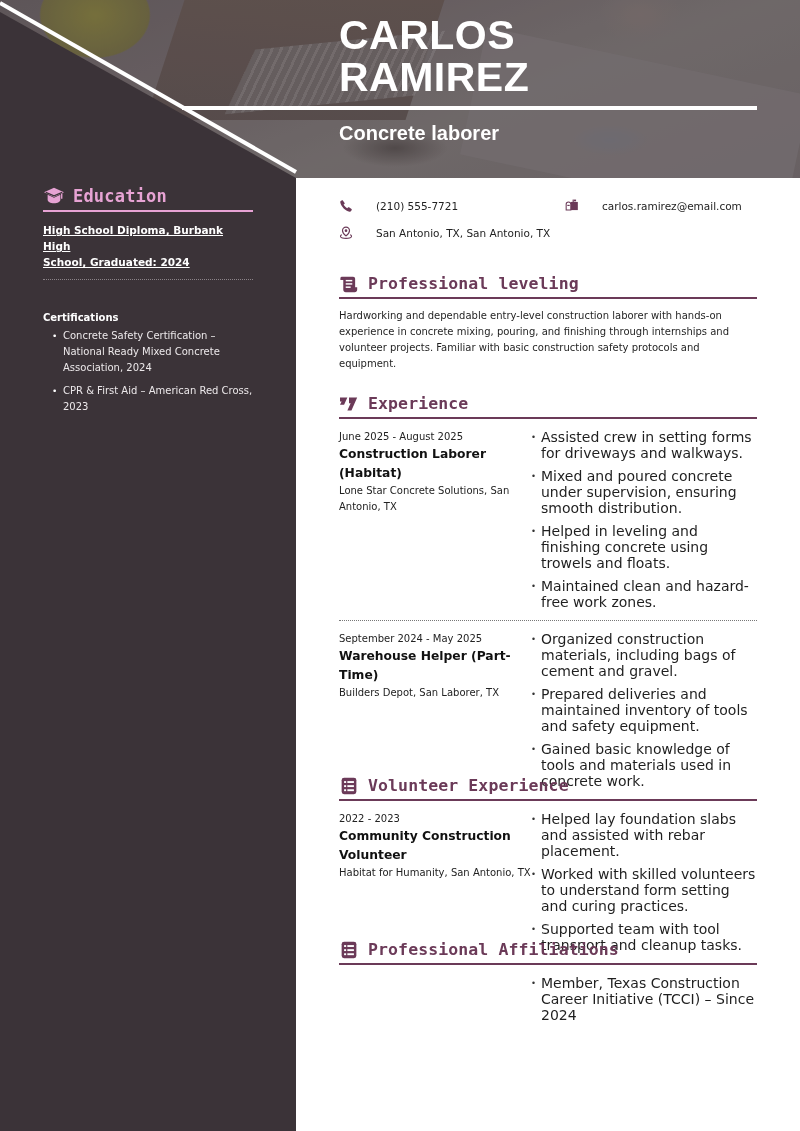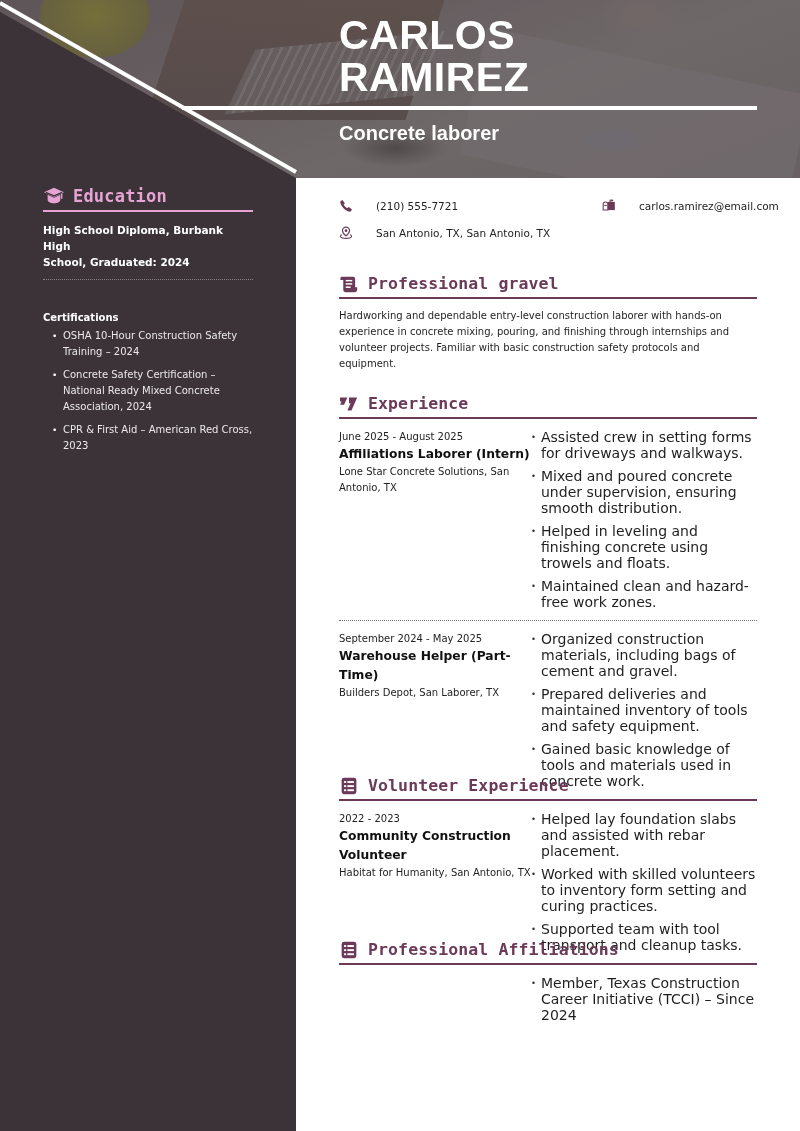--- a/index.html
+++ b/index.html
@@ -25,38 +25,38 @@
 
   .diag-line { position: absolute; left: 0; top: 0; width: 800px; height: 180px; }
 
   
   .sidebar { position: absolute; left: 0; top: 0; width: 296px; height: 1131px; background: #3b3338;
     clip-path: polygon(0 12px, 296px 178px, 296px 1131px, 0 1131px); }
   .side-content { position: absolute; left: 43px; top: 186px; width: 210px; color: #fff; }
   .side-head { display: flex; align-items: center; gap: 8px; padding-bottom: 4px; border-bottom: 2px solid #e7a3d4; }
   .side-head .icon { width: 22px; height: 20px; }
   .side-head h2 { font-family: "DejaVu Sans Mono", monospace; font-size: 17px; font-weight: bold; color: #e7a3d4; letter-spacing: .2px; }
-  .edu-degree { font-size: 10.5px; font-weight: bold; line-height: 16px; margin-top: 10px; }
+  .edu-degree { font-size: 10.5px; font-weight: bold; line-height: 16px; margin-top: 10px; text-decoration: underline; }
   .dotted { border-bottom: 1px dotted #8b8388; margin: 9px 0 8px; }
   .cert-title { font-size: 10px; font-weight: bold; line-height: 14px; margin-top: 31px; }
   .cert-list { list-style: none; margin-top: 3px; }
   .cert-list li { position: relative; padding-left: 20px; font-size: 10px; line-height: 16px; color: #ece8ea; margin-bottom: 7px; }
   .cert-list li::before { content: "•"; position: absolute; left: 9px; top: 0; color: #fff; font-size: 9px; }
 
   
   .name { position: absolute; left: 339px; top: 14px; color: #fff; font-family: "Liberation Sans", sans-serif; font-weight: bold; font-size: 41px; line-height: 42px; letter-spacing: .5px; }
   .name-rule { position: absolute; left: 182px; top: 106px; width: 575px; height: 4px; background: #fff; }
   .job-title { position: absolute; left: 339px; top: 120px; color: #fff; font-family: "Liberation Sans", sans-serif; font-weight: bold; font-size: 20px; line-height: 26px; }
 
   
   .main { position: absolute; left: 339px; top: 196px; width: 418px; }
   .contact-row { display: flex; align-items: center; height: 20px; font-size: 10.5px; color: #222; }
   .contact-item { display: flex; align-items: center; gap: 23px; }
   .contact-item svg { width: 14px; height: 14px; flex: 0 0 14px; }
-  .contact-row .contact-item.right { position: absolute; left: 226px; margin-left: 37px; }
+  .contact-row .contact-item.right { position: absolute; left: 226px; }
   .contact-row.r2 { margin-top: 7px; }
 
   .section { position: absolute; left: 339px; width: 418px; }
   .sec-head { display: flex; align-items: center; gap: 9px; border-bottom: 2px solid #6b3a58; padding-bottom: 4px; }
   .sec-head svg { width: 20px; height: 18px; flex: 0 0 20px; }
   .sec-head h2 { font-family: "DejaVu Sans Mono", monospace; font-size: 16.5px; font-weight: bold; color: #6b3a58; letter-spacing: .1px; }
   .summary-text { font-size: 10px; line-height: 16px; color: #1f1f1f; margin-top: 9px; }
 
   .entry { display: flex; margin-top: 10px; justify-content: center; }
   .entry-left { width: 192px; flex: 0 0 192px; }
@@ -102,21 +102,20 @@
     </svg>
     <h2>Education</h2>
   </div>
   <div class="edu-degree">
     <div>High School Diploma, Burbank High</div>
     <div>School, Graduated: 2024</div>
   </div>
   <div class="dotted"></div>
   <div class="cert-title">Certifications</div>
   <ul class="cert-list">
-    <li>OSHA 10-Hour Construction Safety Training – 2024</li>
     <li>Concrete Safety Certification – National Ready Mixed Concrete Association, 2024</li>
     <li>CPR &amp; First Aid – American Red Cross, 2023</li>
   </ul>
 </div>
 
 <div class="main">
   <div class="contact-row">
     <div class="contact-item">
       <svg viewBox="0 0 24 24">
         <path d="M6.6 2.5 L9.6 6.8 C10 7.4 9.9 8.2 9.3 8.6 L7.9 9.6 C8.9 12 11.6 14.8 14.2 15.9 L15.3 14.5 C15.8 13.9 16.6 13.8 17.2 14.2 L21.5 17.2 C22 17.6 22.1 18.3 21.8 18.8 L20.4 21 C19.9 21.7 19 22 18.2 21.8 C10.5 19.8 4.2 13.5 2.2 5.8 C2 5 2.3 4.1 3 3.6 L5.2 2.2 C5.7 1.9 6.3 2 6.6 2.5 Z" fill="#6b3a58"></path>
@@ -147,38 +146,38 @@
 </div>
 
 <div class="section" style="top:274px;">
   <div class="sec-head">
     <svg viewBox="0 0 24 22">
       <path d="M3 2 H17 C18.5 2 19.5 3 19.5 4.5 V15 H22 V18 C22 19.7 20.7 21 19 21 H8 C6.3 21 5 19.7 5 18 V6 H1.5 V4 C1.5 2.9 2 2 3 2 Z" fill="#6b3a58"></path>
       <rect x="8" y="6" width="8" height="1.8" fill="#fff"></rect>
       <rect x="8" y="10" width="8" height="1.8" fill="#fff"></rect>
       <rect x="8" y="14" width="6" height="1.8" fill="#fff"></rect>
     </svg>
-    <h2>Professional gravel</h2>
+    <h2>Professional leveling</h2>
   </div>
   <p class="summary-text">Hardworking and dependable entry-level construction laborer with hands-on experience in concrete mixing, pouring, and finishing through internships and volunteer projects. Familiar with basic construction safety protocols and equipment.</p>
 </div>
 
 <div class="section" style="top:394px;">
   <div class="sec-head">
     <svg viewBox="0 0 24 22">
       <path d="M1 3 H10 L6 12 H1 L3 8 H1 Z" fill="#6b3a58"></path>
       <path d="M12 3 H22 L15 19 H10 L14 10 H12 Z" fill="#6b3a58"></path>
     </svg>
     <h2>Experience</h2>
   </div>
 
   <div class="entry">
     <div class="entry-left">
       <div class="date">June 2025 - August 2025</div>
-      <div class="role">Affiliations Laborer (Intern)</div>
+      <div class="role">Construction Laborer (Habitat)</div>
       <div class="org">Lone Star Concrete Solutions, San Antonio, TX</div>
     </div>
     <div class="entry-right">
       <ul class="bullets">
         <li>Assisted crew in setting forms for driveways and walkways.</li>
         <li>Mixed and poured concrete under supervision, ensuring smooth distribution.</li>
         <li>Helped in leveling and finishing concrete using trowels and floats.</li>
         <li>Maintained clean and hazard-free work zones.</li>
       </ul>
     </div>
@@ -216,21 +215,21 @@
   </div>
   <div class="entry">
     <div class="entry-left">
       <div class="date">2022 -  2023</div>
       <div class="role">Community Construction Volunteer</div>
       <div class="org">Habitat for Humanity, San Antonio, TX</div>
     </div>
     <div class="entry-right">
       <ul class="bullets">
         <li>Helped lay foundation slabs and assisted with rebar placement.</li>
-        <li>Worked with skilled volunteers to inventory form setting and curing practices.</li>
+        <li>Worked with skilled volunteers to understand form setting and curing practices.</li>
         <li>Supported team with tool transport and cleanup tasks.</li>
       </ul>
     </div>
   </div>
 </div>
 
 <div class="section" style="top:940px;">
   <div class="sec-head">
     <svg viewBox="0 0 24 22">
       <rect x="3" y="1" width="18" height="20" rx="3" fill="#6b3a58"></rect>

